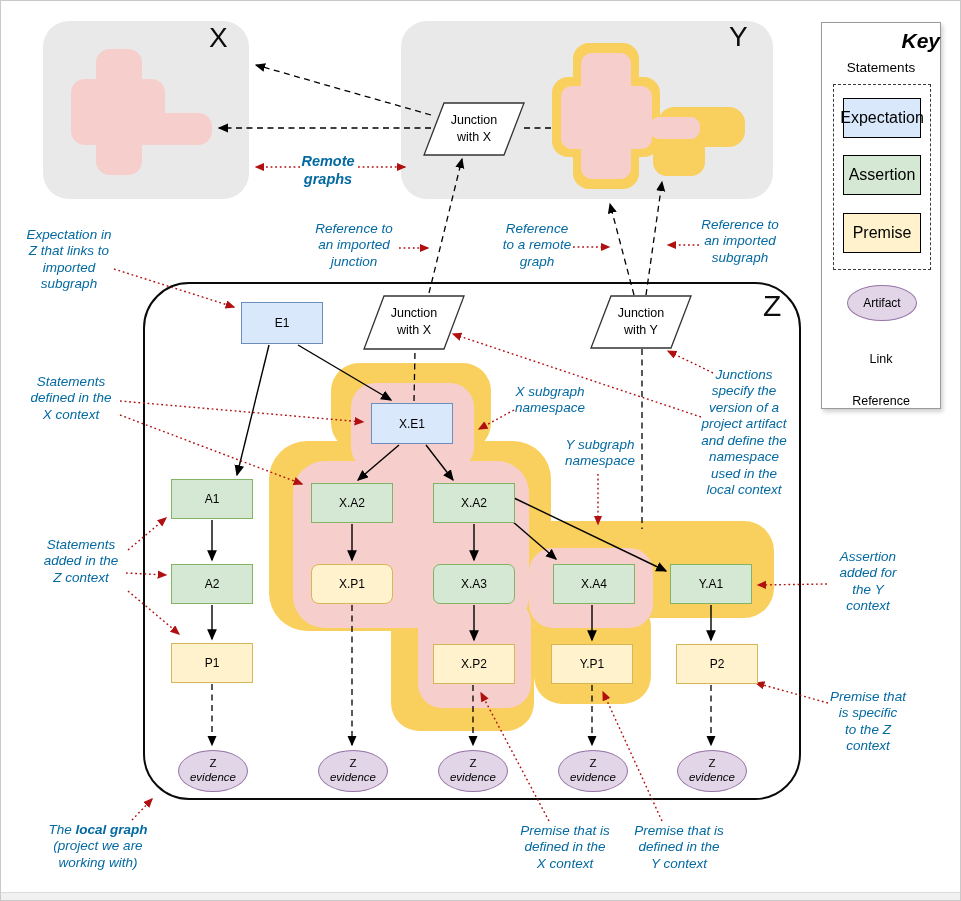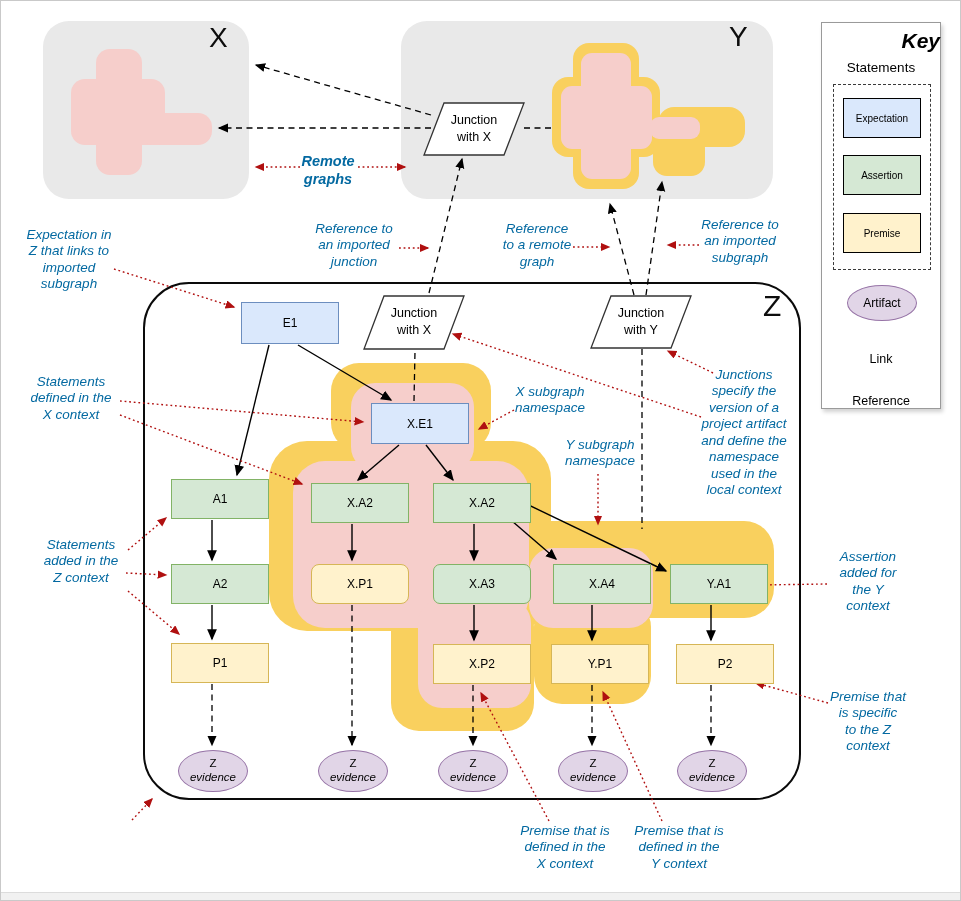--- a/index.html
+++ b/index.html
@@ -12,21 +12,21 @@
   .remote { position:absolute; background:#E9E9E9; border-radius:26px; }
   .big-label { position:absolute; font-size:28px; color:#0d0d0d; }
   
   .blob { position:absolute; }
   .by { background:#F9D05E; }
   .bp { background:#F6CECB; }
   
   .zbox { position:absolute; left:142px; top:281px; width:658px; height:518px;
           border:2.5px solid #0a0a0a; border-radius:46px; box-sizing:border-box; background:transparent; }
   
-  .node { position:absolute; width:98px; height:40px; box-sizing:border-box;
+  .node { position:absolute; width:82px; height:40px; box-sizing:border-box;
           display:flex; align-items:center; justify-content:center;
           font-size:12px; border:1px solid #000; }
   .expectation { background:#DAE8FC; border-color:#6C8EBF; }
   .assertion   { background:#D5E8D4; border-color:#82B366; }
   .premise     { background:#FFF2CC; border-color:#D6B656; }
   
   .ellipse { position:absolute; width:70px; height:42px; border-radius:50%;
              background:#E1D5E7; border:1px solid #9673A6; box-sizing:border-box;
              display:flex; flex-direction:column; align-items:center; justify-content:center;
              font-size:11.5px; line-height:1.2; }
@@ -42,21 +42,21 @@
   
   .key { position:absolute; left:820px; top:21px; width:120px; height:387px;
          background:#fff; border:1px solid #9a9a9a; box-sizing:border-box;
          box-shadow:2px 3px 4px rgba(0,0,0,0.18); }
   .key-title { position:absolute; left:0; top:6px; width:100%; text-align:right;
                font-size:21px; font-weight:bold; font-style:italic; }
   .key-sub { position:absolute; left:0; top:37px; width:100%; text-align:center; font-size:13.5px; }
   .key-dash { position:absolute; left:11px; top:61px; width:98px; height:186px;
               border:1.5px dashed #3a3a3a; box-sizing:border-box; }
   .key-node { position:absolute; width:78px; height:40px; left:21px; box-sizing:border-box;
-              display:flex; align-items:center; justify-content:center; font-size:10px; border:1px solid #000; }
+              display:flex; align-items:center; justify-content:center; font-size:16px; border:1px solid #000; }
   .key-artifact { position:absolute; left:25px; top:262px; width:70px; height:36px; border-radius:50%;
                   background:#E1D5E7; border:1px solid #9673A6; box-sizing:border-box;
                   display:flex; align-items:center; justify-content:center; font-size:12px; }
   .key-line-label { position:absolute; left:0; width:100%; text-align:center; font-size:12.5px; }
   .svglayer { position:absolute; left:0; top:0; width:959px; height:899px; pointer-events:none; }
   .ls { stroke:#000; stroke-width:1.4; fill:none; }
   .ld { stroke:#000; stroke-width:1.3; stroke-dasharray:6 4.5; fill:none; }
   .lr { stroke:#B01010; stroke-width:1.4; stroke-dasharray:1.8 2.8; fill:none; }
   .para { fill:#fff; stroke:#333; stroke-width:1.3; }
   .bottom-strip { position:absolute; left:0; bottom:0; width:100%; height:7px;
@@ -265,15 +265,17 @@
   <div class="ann" style="left:867px; top:721px;">Premise that
 is specific
 to the Z
 context</div>
   <div class="ann" style="left:564px; top:847px;">Premise that is
 defined in the
 X context</div>
   <div class="ann" style="left:678px; top:847px;">Premise that is
 defined in the
 Y context</div>
+  <div class="ann" style="left:97px; top:846px;"><span>The </span><span style="font-weight:bold;">local graph</span><br><span>(project we are
+working with)</span></div>
 
   <div class="bottom-strip"></div>
 </div>
 
 </body></html>

